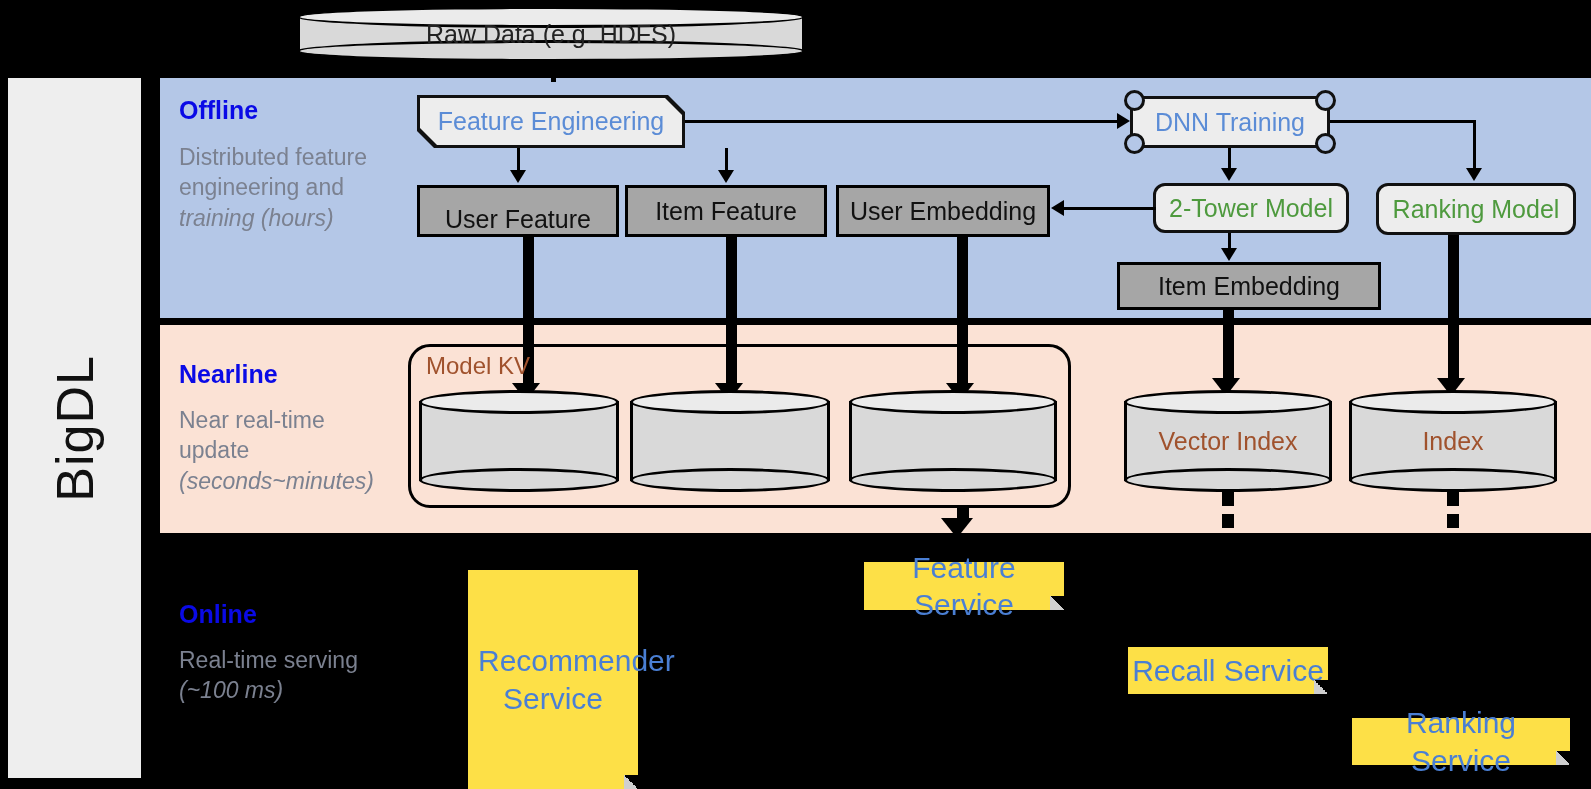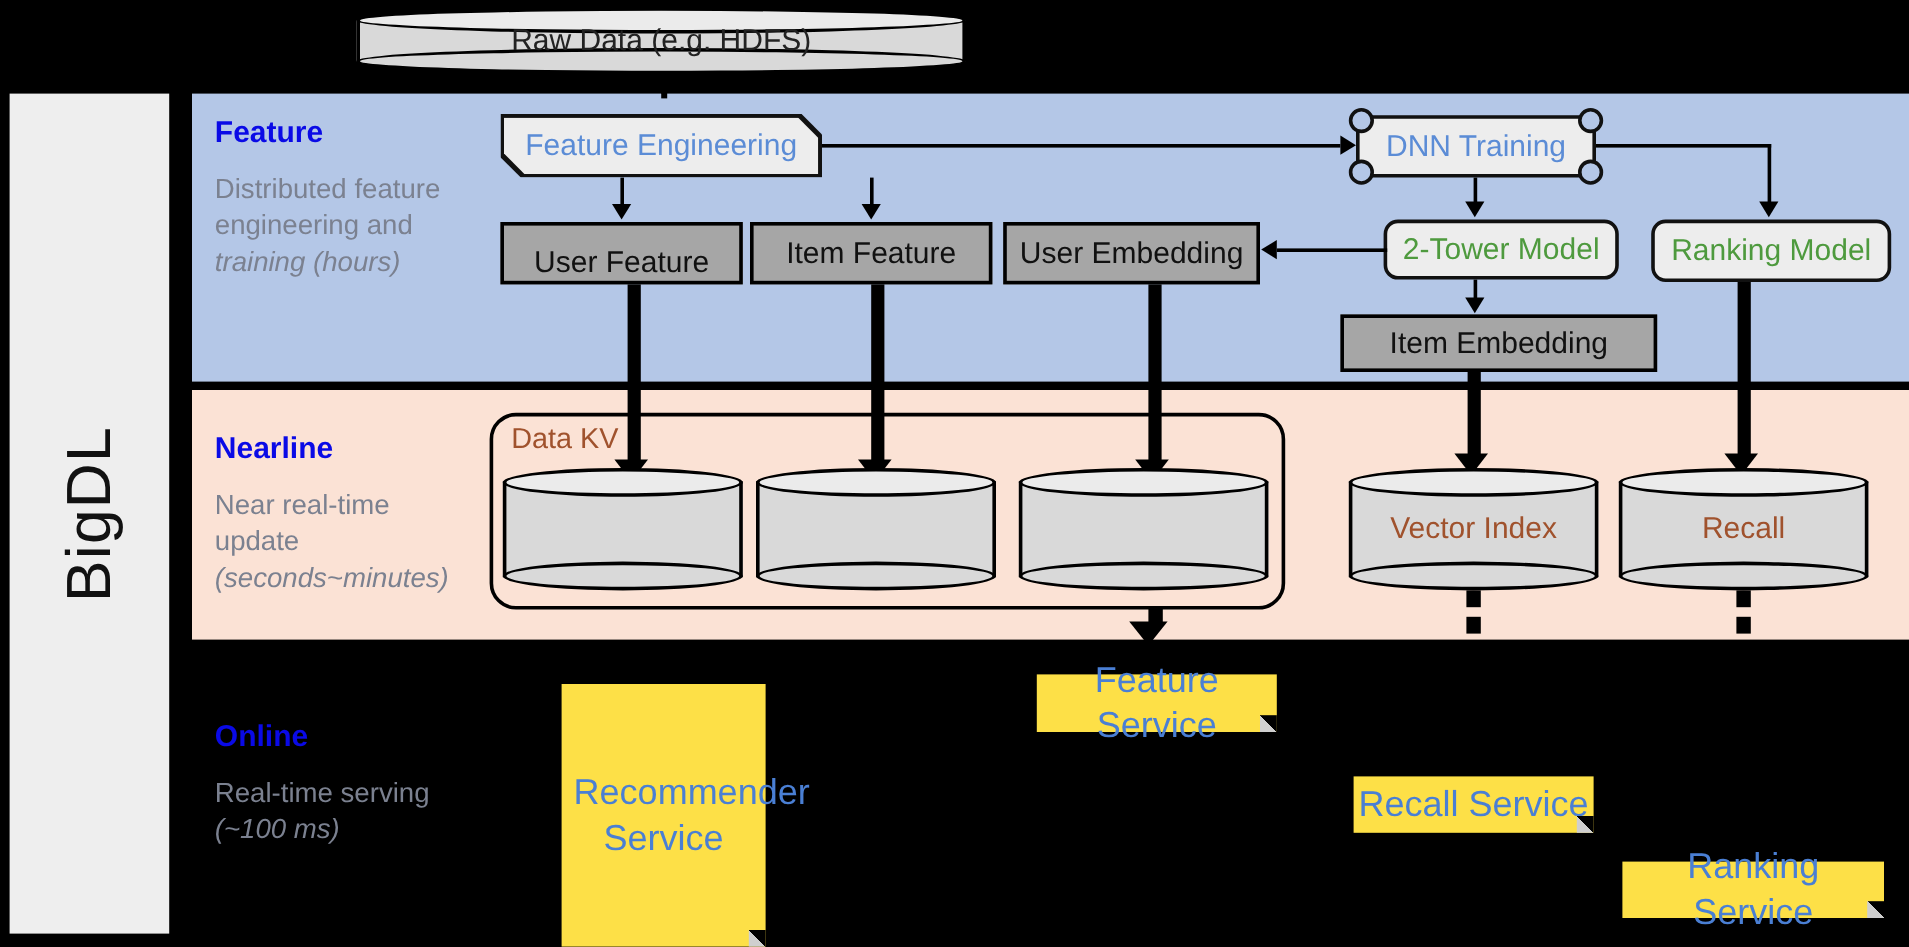--- a/index.html
+++ b/index.html
@@ -100,21 +100,21 @@
   <div class="cyl flat" style="left:297px;top:6px;width:508px;height:56px;">
     <div class="body" style="top:11px;bottom:11px;"></div>
     <div class="bot" style="height:22px;"></div>
     <div class="top" style="height:22px;"></div>
     <div class="lbl">Raw Data (e.g. HDFS)</div>
   </div>
 
   <div class="ln thin-v" style="left:551px;top:60px;width:5px;height:22px;"></div>
   <div class="ah-down-fat" style="left:537px;top:60px;"></div>
 
-  <div class="stage-title" style="left:179px;top:96px;">Feature</div>
+  <div class="stage-title" style="left:179px;top:96px;">Offline</div>
   <div class="stage-sub" style="left:179px;top:142px;">
     <span>Distributed feature engineering and</span>
     <i>training (hours)</i>
   </div>
 
   <div class="node banner-border" style="left:417px;top:95px;width:268px;height:53px;">
     <div class="banner" style="position:absolute;left:3px;top:3px;width:262px;height:47px;display:flex;align-items:center;justify-content:center;">
       <span>Feature Engineering</span>
     </div>
   </div>
@@ -184,21 +184,21 @@
   <div class="ln fat-v" style="left:1448px;top:235px;height:147px;"></div>
   <div class="ah-down-fat" style="left:1437px;top:378px;border-left-width:14px;border-right-width:14px;border-top-width:18px;"></div>
 
   <div class="stage-title" style="left:179px;top:360px;">Nearline</div>
   <div class="stage-sub" style="left:179px;top:405px;">
     <span>Near real-time update</span>
     <i>(seconds~minutes)</i>
   </div>
 
   <div id="redis-wrap" style="left:408px;top:344px;width:663px;height:164px;"></div>
-  <div id="redis-label" style="left:426px;top:352px;">Data KV</div>
+  <div id="redis-label" style="left:426px;top:352px;">Model KV</div>
 
   <div class="cyl" style="left:419px;top:390px;width:200px;height:102px;">
     <div class="body"></div>
     <div class="bot"></div>
     <div class="top"></div>
     <div class="lbl"></div>
   </div>
   <div class="cyl" style="left:630px;top:390px;width:200px;height:102px;">
     <div class="body"></div>
     <div class="bot"></div>
@@ -215,21 +215,21 @@
   <div class="cyl" style="left:1124px;top:390px;width:208px;height:102px;">
     <div class="body"></div>
     <div class="bot"></div>
     <div class="top"></div>
     <div class="lbl">Vector Index</div>
   </div>
   <div class="cyl" style="left:1349px;top:390px;width:208px;height:102px;">
     <div class="body"></div>
     <div class="bot"></div>
     <div class="top"></div>
-    <div class="lbl">Recall</div>
+    <div class="lbl">Index</div>
   </div>
 
   <div class="stub" style="left:957px;top:505px;"></div>
   <div class="ah-down-fat" style="left:941px;top:518px;"></div>
 
   <div class="stub" style="left:1222px;top:492px;"></div>
   <div class="stub" style="left:1222px;top:514px;"></div>
 
   <div class="stub" style="left:1447px;top:492px;"></div>
   <div class="stub" style="left:1447px;top:514px;"></div>

